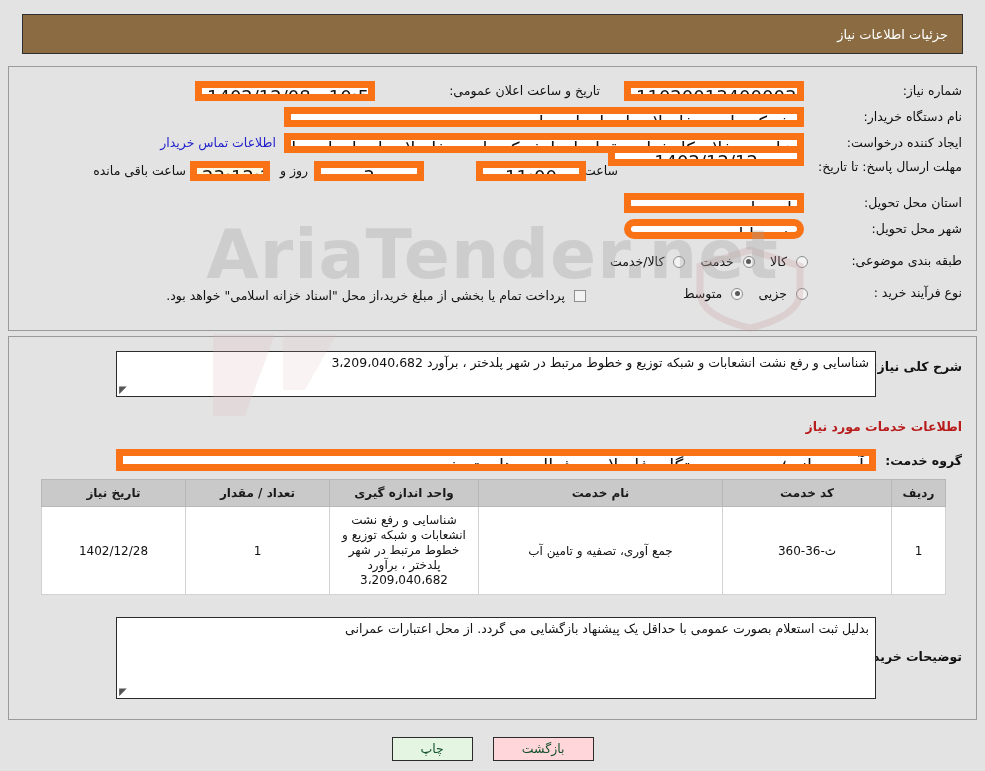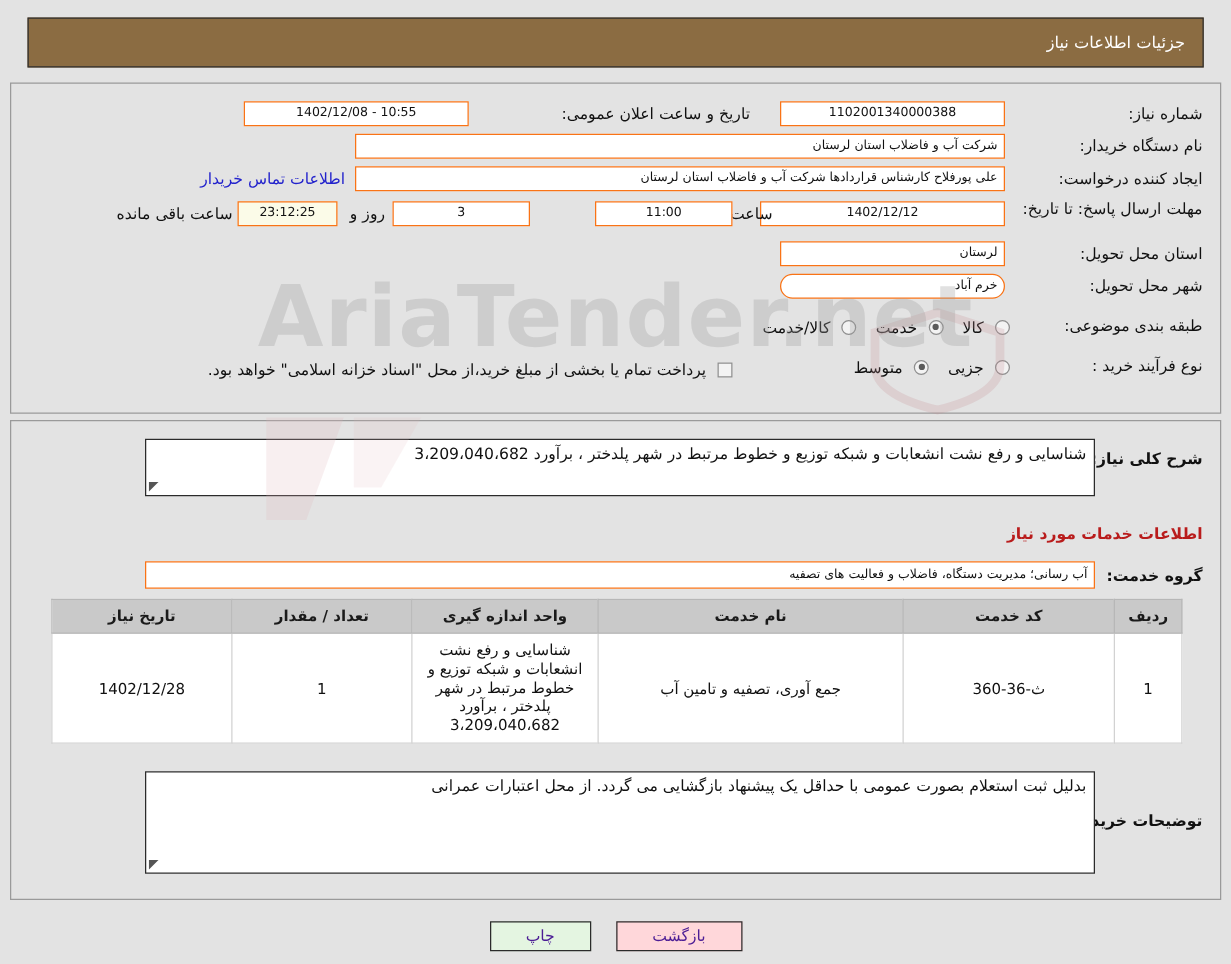--- a/index.html
+++ b/index.html
@@ -93,26 +93,26 @@
   }
   .lbl-right {
     position: absolute;
     right: 14px;
     text-align: right;
     font-size: 12.5px;
     color: #111;
     white-space: nowrap;
   }
   .box {
-    border: 1px solid #f97316;
+    border: 7px solid #f97316;
     background: #ffffff;
     box-sizing: border-box;
     height: 20px;
     line-height: 18px;
-    font-size: 10px;
+    font-size: 18px;
     color: #111;
     padding: 0 5px;
     overflow: hidden;
     text-overflow: clip;
     white-space: nowrap;
   }
   .box.num   { text-align: center; direction: ltr; }
   .box.rt    { text-align: right; }
   .box.timer { background: #fbfbe8; text-align: center; direction: ltr; }
 
@@ -236,21 +236,21 @@
     display: flex;
     justify-content: center;
     gap: 20px;
     z-index: 6;
   }
   .btn {
     border: 1px solid #2b2b2b;
     font-size: 12.5px;
     padding: 3px 28px;
     cursor: pointer;
-    color: #4c1d95;
+    color: #14532d;
     font-family: "DejaVu Sans", "Liberation Sans", sans-serif;
     line-height: 16px;
   }
   .btn-back  { background: #ffd7da; }
   .btn-print { background: #e4f5e1; }
 </style>
 </head>
 <body>
 
 <div class="header-band">
@@ -277,21 +277,21 @@
   <div class="box num" style="position:absolute; top:14px; right:601px; width:180px;">1402/12/08 - 10:55</div>
 
   <div class="lbl-right" style="top: 42px;">نام دستگاه خریدار:</div>
   <div class="box rt" style="position:absolute; top:40px; right:172px; width:520px;padding-left:16px;">شرکت آب و فاضلاب استان لرستان</div>
 
   <div class="lbl-right" style="top: 68px;">ایجاد کننده درخواست:</div>
   <div class="box rt" style="position:absolute; top:66px; right:172px; width:520px;">علی پورفلاح کارشناس قراردادها شرکت آب و فاضلاب استان لرستان</div>
   <a class="link" style="position:absolute; top:68px; right:700px;">اطلاعات تماس خریدار</a>
 
   <div class="lbl-right" style="top: 92px; line-height:16px; width:155px; text-align:right;">مهلت ارسال پاسخ: تا تاریخ:</div>
-  <div class="box num" style="position:absolute; top:94px; right:172px; width:196px;">1402/12/12</div>
+  <div class="box num" style="position:absolute; top:79px; right:172px; width:196px;">1402/12/12</div>
   <div class="lbl" style="position:absolute; top:96px; right:358px;">ساعت</div>
   <div class="box num" style="position:absolute; top:94px; right:390px; width:110px;">11:00</div>
   <div class="box num" style="position:absolute; top:94px; right:552px; width:110px;">3</div>
   <div class="lbl" style="position:absolute; top:96px; right:668px;">روز و</div>
   <div class="box timer" style="position:absolute; top:94px; right:706px; width:80px;">23:12:25</div>
   <div class="lbl" style="position:absolute; top:96px; right:790px;">ساعت باقی مانده</div>
 
   <div class="lbl-right" style="top: 128px;">استان محل تحویل:</div>
   <div class="box rt" style="position:absolute; top:126px; right:172px; width:180px;">لرستان</div>
 

